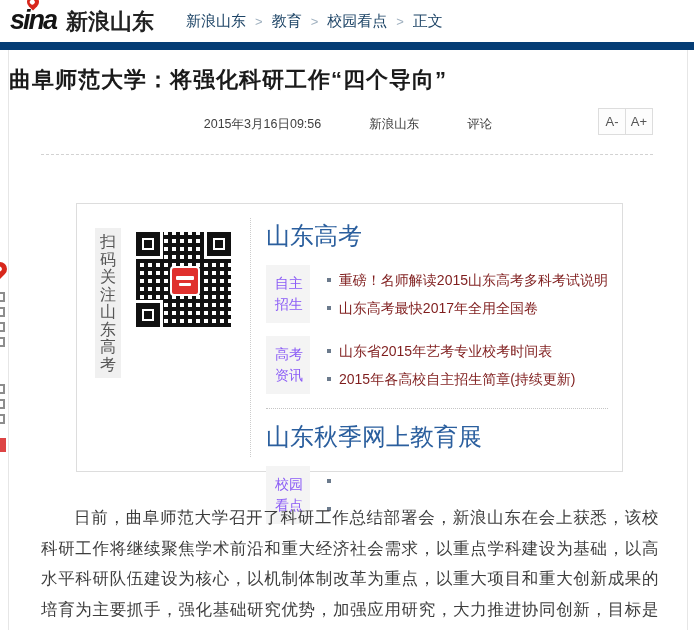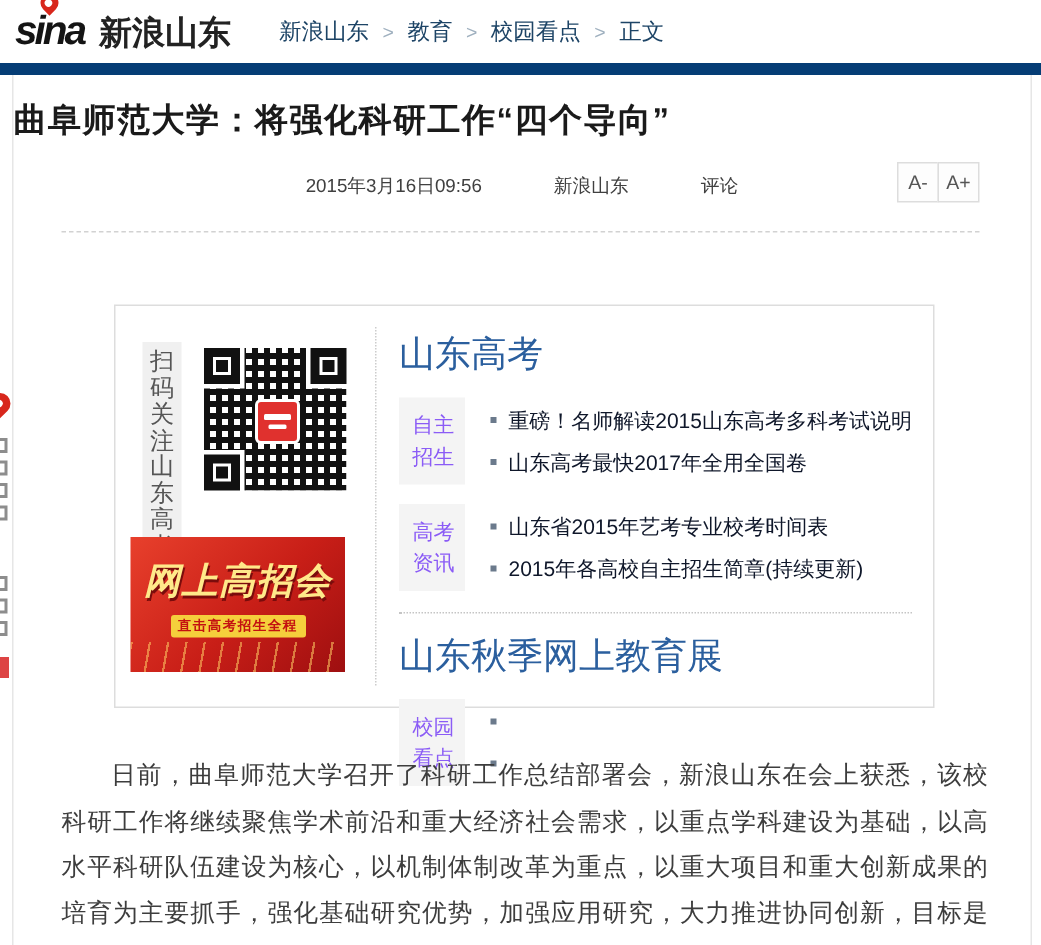--- a/index.html
+++ b/index.html
@@ -52,21 +52,21 @@
   .v-dotted { position:absolute; left:173px; top:14px; bottom:14px; border-left:1px dotted #ccc; }
 
   .promo-right { position:absolute; left:189px; top:16px; right:14px; }
   .sec-head { display:flex; justify-content:space-between; align-items:flex-end; }
   .sec-title { font-size:24px; color:#2b5f9e; font-weight:normal; cursor:pointer; }
   .sec-links { font-size:14px; color:#1e4f7f; display:flex; gap:10px; }
   .sec-links span { cursor:pointer; }
   .promo-row { display:flex; gap:15px; margin-top:13px; }
   .row-label { width:44px; background:#f4f4f4; color:#8b5cf6; font-size:14px; line-height:21px; text-align:right; padding:8px 7px; word-break:break-all; align-self:flex-start; }
   .row-items { display:flex; flex-direction:column; justify-content:center; }
-  .row-items .item { font-size:14px; color:#0f172a; line-height:28px; white-space:nowrap; cursor:pointer; }
+  .row-items .item { font-size:14px; color:#7f1d1d; line-height:28px; white-space:nowrap; cursor:pointer; }
   .sq-bullet { display:inline-block; width:4px; height:4px; background:#6b7a8c; margin:0 8px 3px 2px; vertical-align:middle; }
   .h-dotted { border-top:1px dotted #c5c5c5; margin:14px 0 12px; }
 
   
   .body-text { position:absolute; top:452px; left:32px; right:28px; font-size:16.5px; color:#3d3d3d; line-height:30.5px; text-align:justify; text-indent:2em; letter-spacing:.5px; }
 
   
   .left-strip { position:absolute; left:0; width:8px; overflow:hidden; }
   .lf-flame { top:260px; height:24px; }
   .lf-flame i { position:absolute; left:-7px; top:2px; width:14px; height:14px; background:#d8271c; border-radius:50% 50% 50% 0; transform:rotate(-45deg); display:block; }
@@ -126,25 +126,20 @@
       <div class="qr-code">
         <span class="qr-finder qr-tl"></span>
         <span class="qr-finder qr-tr"></span>
         <span class="qr-finder qr-bl"></span>
         <span class="qr-center-logo">
             <i></i>
             <i></i>
           </span>
       </div>
 
-      <div class="ad-banner">
-        <div class="ad-title">网上高招会</div>
-        <div class="ad-sub">直击高考招生全程</div>
-        <div class="ad-track"></div>
-      </div>
 
       <div class="v-dotted"></div>
 
       <div class="promo-right">
 
         <div class="sec-head">
           <span class="sec-title">山东高考</span>
         </div>
 
         <div class="promo-row">

